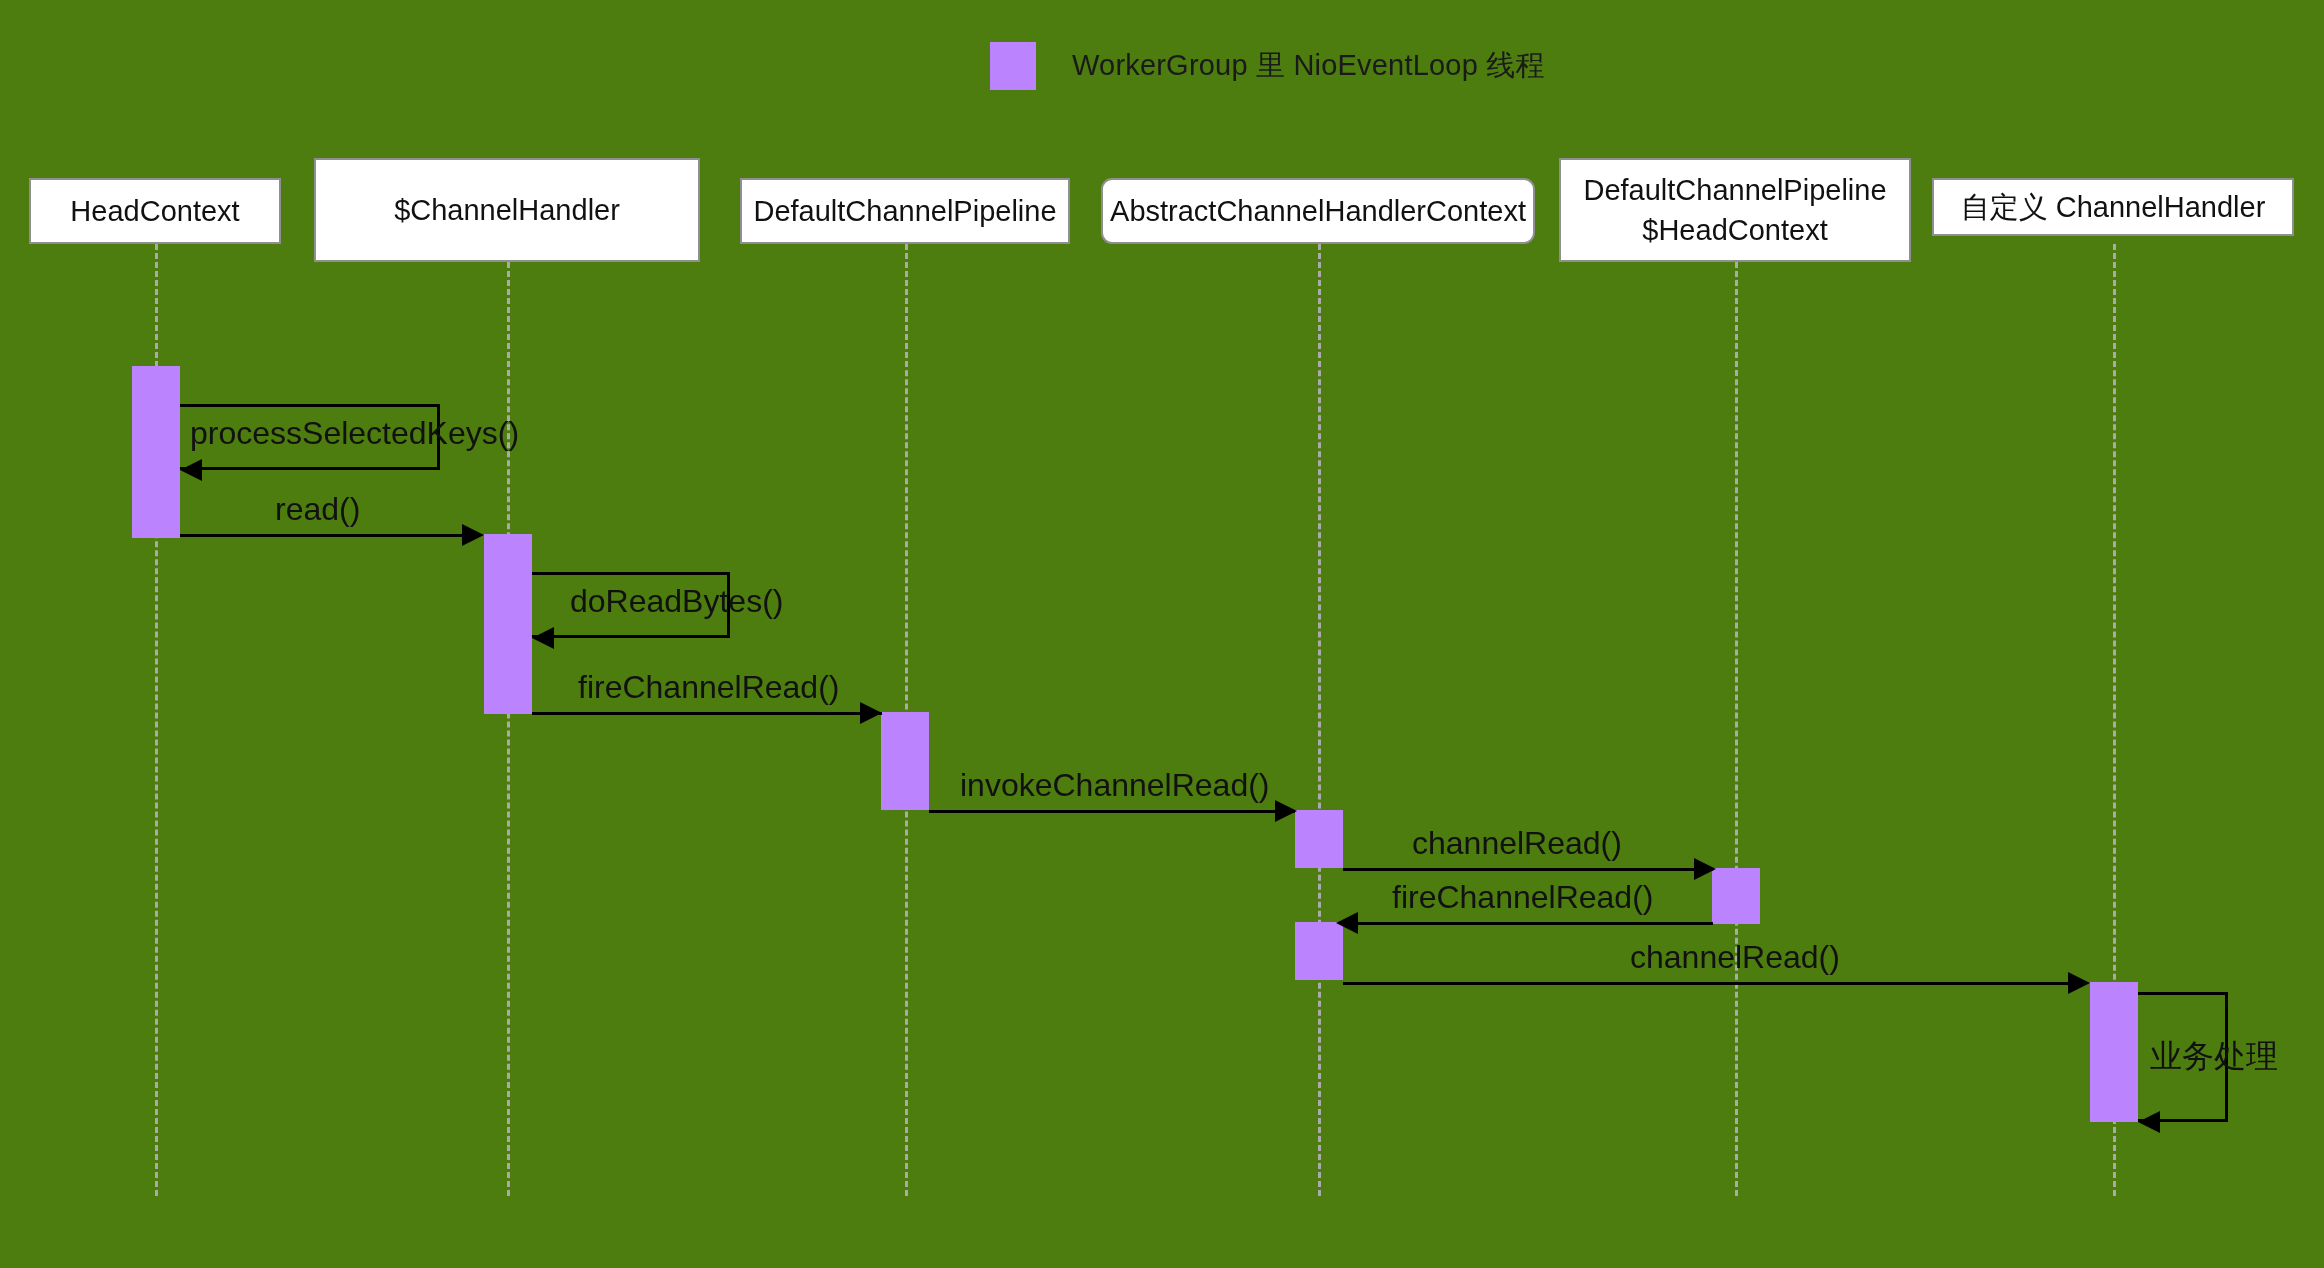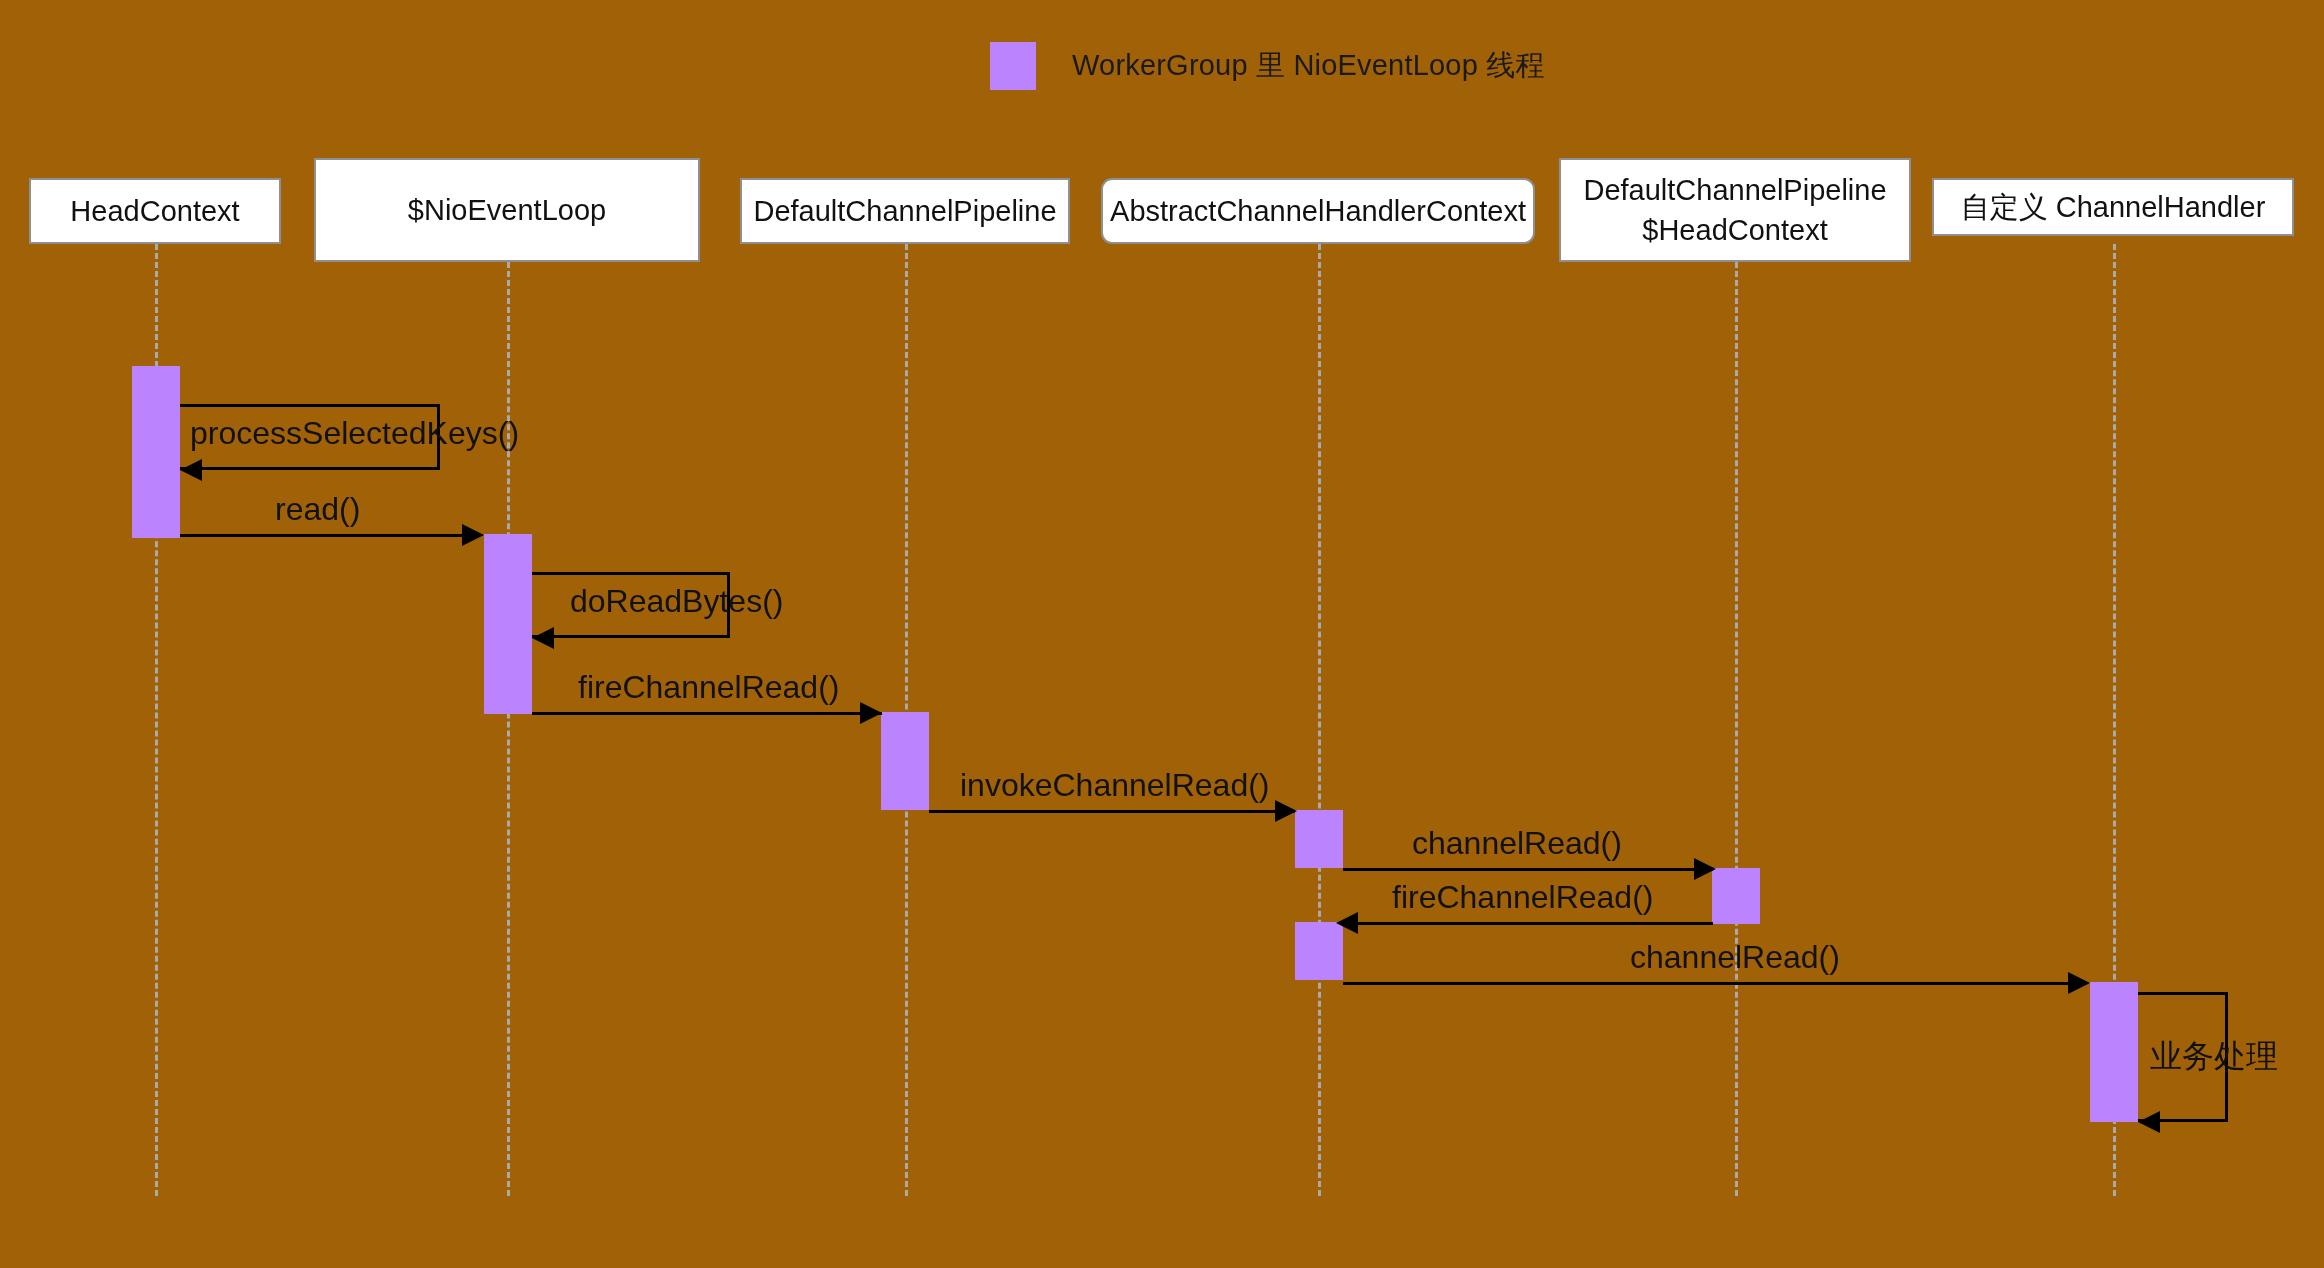--- a/index.html
+++ b/index.html
@@ -8,21 +8,21 @@
     background: #ffffff;
   }
   body {
     font-family: "Liberation Sans", sans-serif;
     color: #1a1a1a;
   }
   #canvas {
     position: relative;
     width: 2324px;
     height: 1268px;
-    background: #a16207;
+    background: #4d7c0f;
     overflow: hidden;
   }
 
   
   .legend {
     position: absolute;
     left: 990px;
     top: 42px;
     display: flex;
     align-items: center;
@@ -116,21 +116,21 @@
   <div class="legend">
     <div class="legend-swatch"></div>
     <div class="legend-label">WorkerGroup 里 NioEventLoop 线程</div>
   </div>
 
   <div class="participant" style="left:29px; top:178px; width:252px; height:66px;">
     <span class="pline">HeadContext</span>
   </div>
 
   <div class="participant" style="left:314px; top:158px; width:386px; height:104px;">
-    <span class="pline">$NioEventLoop</span>
+    <span class="pline">$ChannelHandler</span>
   </div>
 
   <div class="participant" style="left:740px; top:178px; width:330px; height:66px;">
     <span class="pline">DefaultChannelPipeline</span>
   </div>
 
   <div class="participant" style="left:1101px; top:178px; width:434px; height:66px;border-radius:11px;">
     <span class="pline">AbstractChannelHandlerContext</span>
   </div>
 

